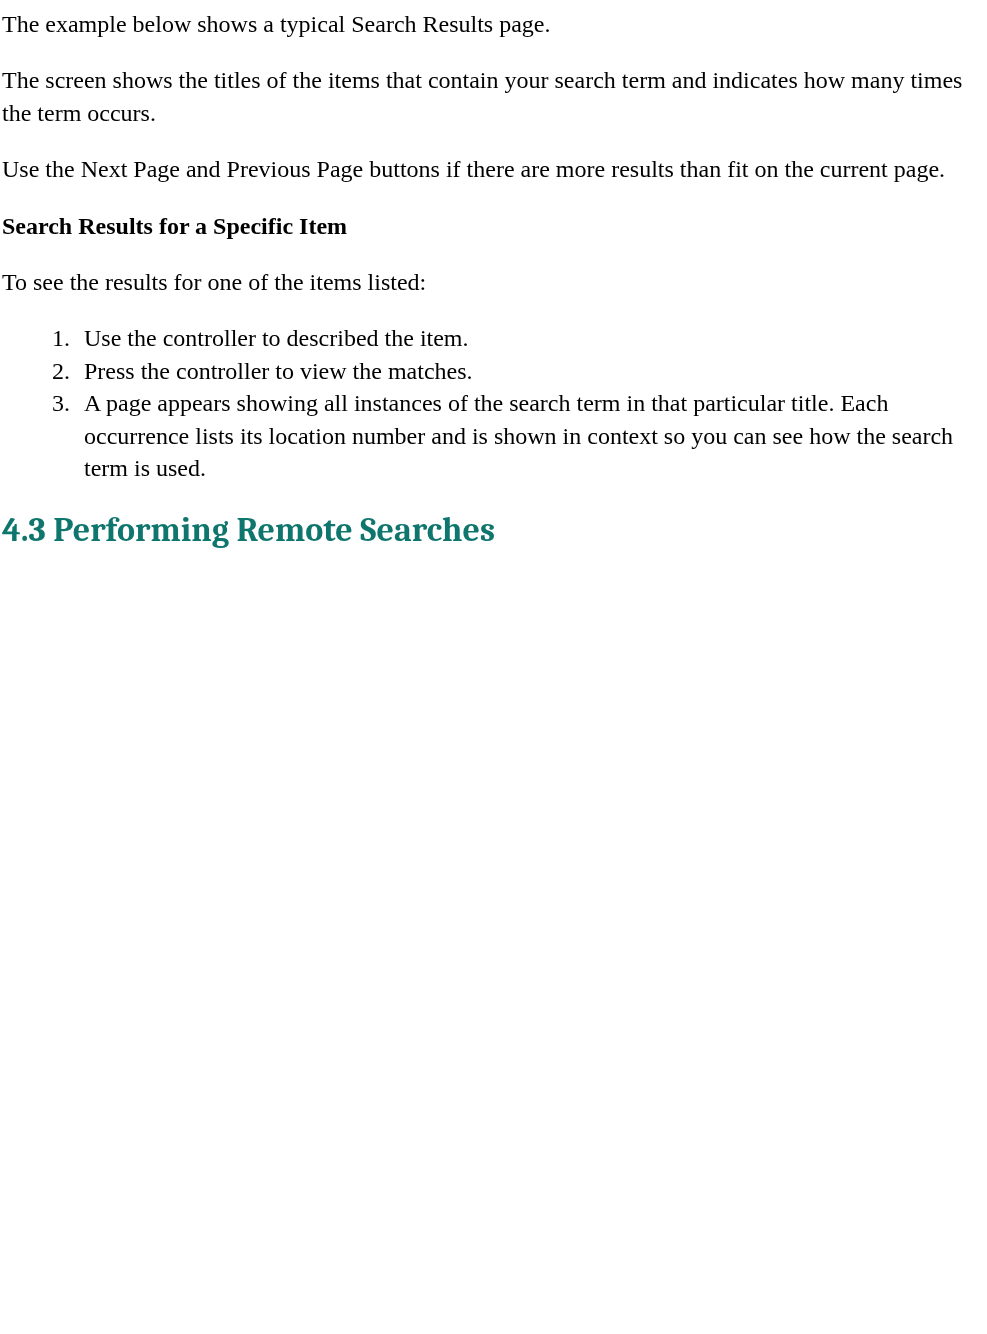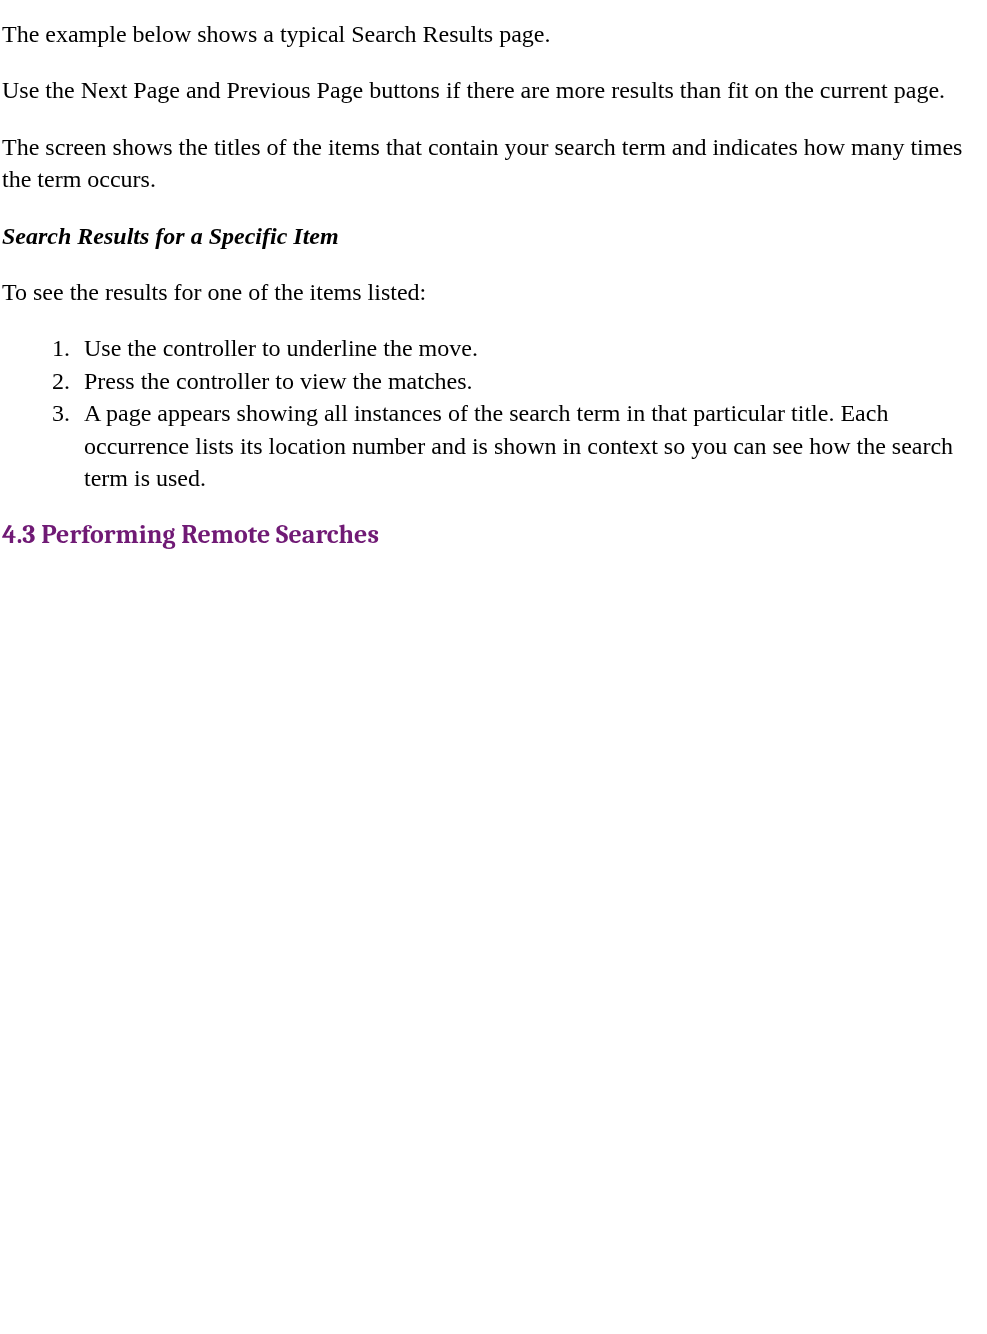--- a/index.html
+++ b/index.html
@@ -6,65 +6,64 @@
     body {
       font-family: "Times New Roman", Times, serif;
       font-size: 24px;
       line-height: 1.35;
       color: #000;
       background: #fff;
       width: 987px;
       padding: 0;
     }
     .content {
-      padding: 18px 2px;
+      padding: 8px 2px;
     }
     p {
       margin-bottom: 24px;
     }
     .bold-heading {
       font-weight: bold;
       margin-bottom: 24px;
-      font-style: italic;
     }
     ol {
       margin-left: 56px;
       margin-bottom: 24px;
       padding-left: 18px;
     }
     ol li {
       padding-left: 8px;
       margin-bottom: 0;
     }
     .section-heading {
       font-family: Cambria, Georgia, serif;
-      color: #701a75;
+      color: #0f766e;
       font-weight: bold;
-      font-size: 26px;
+      font-size: 34px;
       margin-bottom: 16px;
       margin-top: 4px;
     }
     .last {
       margin-bottom: 0;
     }
   </style>
 </head>
 <body>
 
 <div class="content">
   <p>The example below shows a typical Search Results page.</p>
+  <p>The screen shows the titles of the items that contain your search term and indicates how many times the term occurs.</p>
   <p>Use the Next Page and Previous Page buttons if there are more results than fit on the current page.</p>
-  <p>The screen shows the titles of the items that contain your search term and indicates how many times the term occurs.</p>
 
   <p class="bold-heading">Search Results for a Specific Item</p>
 
   <p>To see the results for one of the items listed:</p>
 
   <ol>
-    <li>Use the controller to underline the move.</li>
+    <li>Use the controller to described the item.</li>
     <li>Press the controller to view the matches.</li>
     <li>A page appears showing all instances of the search term in that particular title. Each occurrence lists its location number and is shown in context so you can see how the search term is used.</li>
   </ol>
 
 
 
 
 
 
   <p class="section-heading">4.3 Performing Remote Searches</p>

